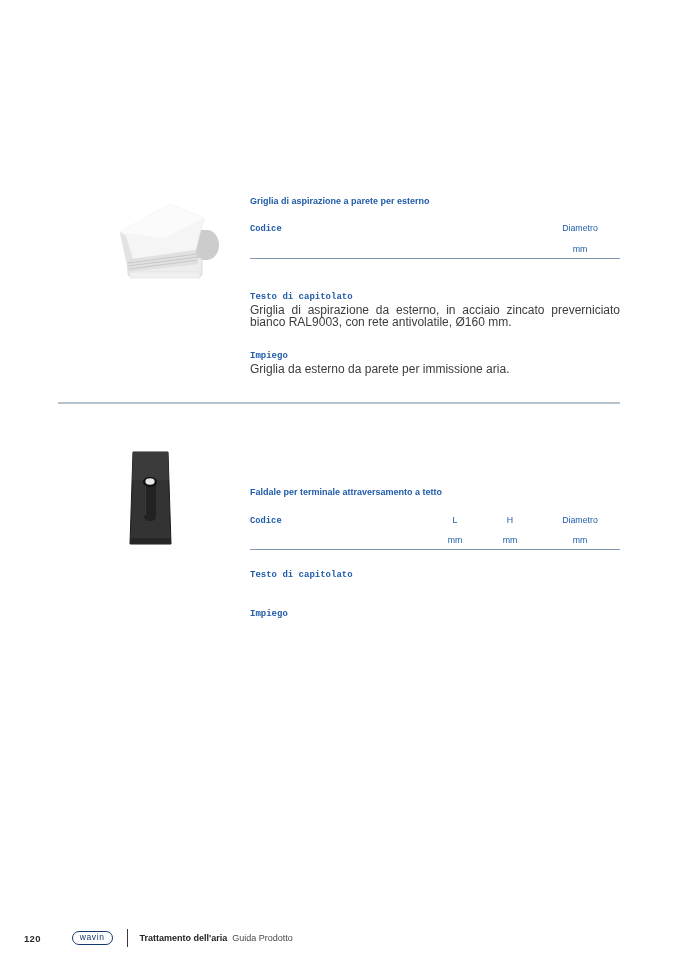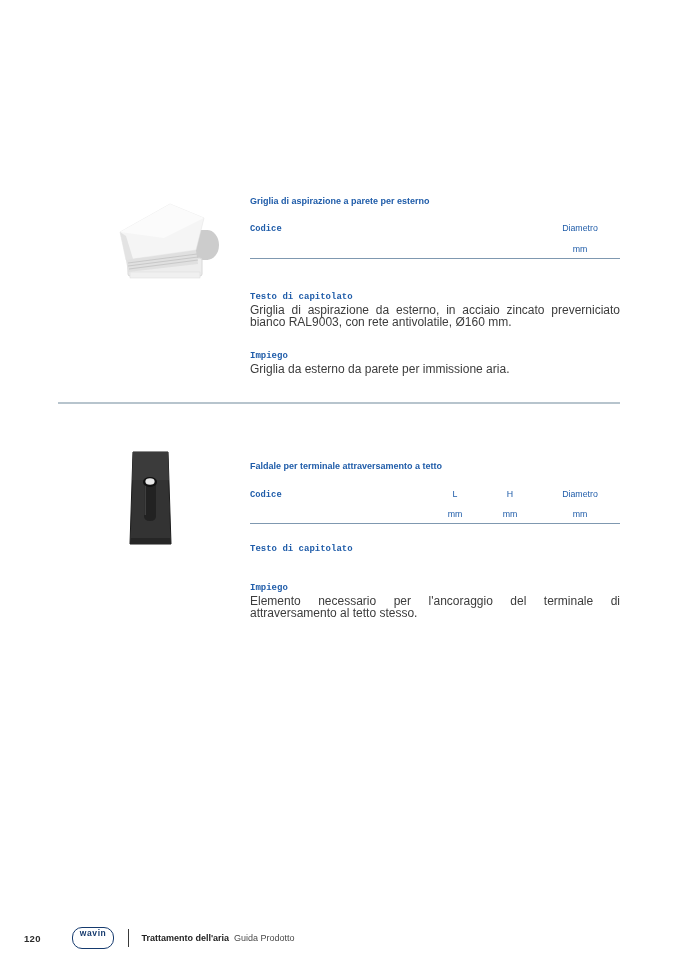--- a/index.html
+++ b/index.html
@@ -40,21 +40,21 @@
     position:absolute;left:58px;top:402px;width:562px;height:2px;
     background:var(--section-divider);
   }
   .footer{
     position:absolute;left:0;top:926px;width:544px;height:24px;
     display:flex;align-items:center;font-size:9px;color:#2b2b2b;
   }
   .pg-num{margin-left:24px;font-weight:bold;font-size:9.5px;letter-spacing:.3px;}
   .wavin-logo{
     margin-left:31px;display:inline-block;border:1.5px solid var(--brand-navy);
-    border-radius:10px;padding:1px 7px 10px;font-weight:bold;font-size:8.5px;
+    border-radius:10px;padding:1px 7px 2px;font-weight:normal;font-size:8.5px;
     color:var(--brand-navy);letter-spacing:.6px;line-height:9px;
   }
   .vdiv{width:1px;height:18px;background:#3a3a3a;margin-left:14px;}
   .ft-title{margin-left:12px;font-weight:bold;color:#222;}
   .ft-sub{margin-left:5px;color:#4a4a4a;}
   .ft-right{margin-left:auto;margin-right:31px;display:flex;align-items:center;color:#333;}
   .vdiv2{width:1px;height:16px;background:#3a3a3a;margin:0 9px;}
 </style>
 </head>
 <body>
@@ -102,21 +102,21 @@
   <svg class="product-img" style="left:128px;top:450px;width:45px;height:96px" viewBox="0 0 45 96">
     <polygon points="5,2 40,2 43,94 2,94" fill="#333333" stroke="#1c1c1c" stroke-width="1"></polygon>
     <polygon points="5,2 40,2 41,30 4,30" fill="#3b3b3b"></polygon>
     <polygon points="3,88 42,88 43,94 2,94" fill="#262626"></polygon>
     <path d="M16,32 L16,66 Q16,71 22,71 Q28,71 28,66 L28,32 Z" fill="#222222"></path>
     <line x1="17.2" y1="34" x2="17.2" y2="65" stroke="#4d4d4d" stroke-width="1"></line>
     <ellipse cx="22" cy="32" rx="7" ry="5" fill="#0f0f0f"></ellipse>
     <ellipse cx="22" cy="31.5" rx="4.6" ry="3.2" fill="#e6e6e6"></ellipse>
   </svg>
 
-  <section class="sec" style="top:461px">
+  <section class="sec" style="top:487px">
     <h3 class="sec-title">Faldale per terminale attraversamento a tetto</h3>
 
     <div style="margin-top:18px">
       <div class="trow head">
         <span class="c-code">Codice</span>
         <span class="c-l">L</span>
         <span class="c-h">H</span>
         <span class="c-d">Diametro</span>
       </div>
       <div class="trow units" style="margin-top:9px">
@@ -124,21 +124,20 @@
         <span class="c-l">mm</span>
         <span class="c-h">mm</span>
         <span class="c-d">mm</span>
       </div>
       <div class="trule"></div>
     </div>
 
     <h4 class="sub-head" style="margin-top:20px">Testo di capitolato</h4>
 
     <h4 class="sub-head" style="margin-top:29px">Impiego</h4>
-    <p class="body-text">Elemento necessario per l'ancoraggio del terminale di attraversamento al tetto stesso.</p>
   </section>
 
   <div class="footer">
     <span class="pg-num">120</span>
     <span class="wavin-logo">wavin</span>
     <span class="vdiv"></span>
     <span class="ft-title">Trattamento dell'aria</span>
     <span class="ft-sub">Guida Prodotto</span>
   </div>
 

